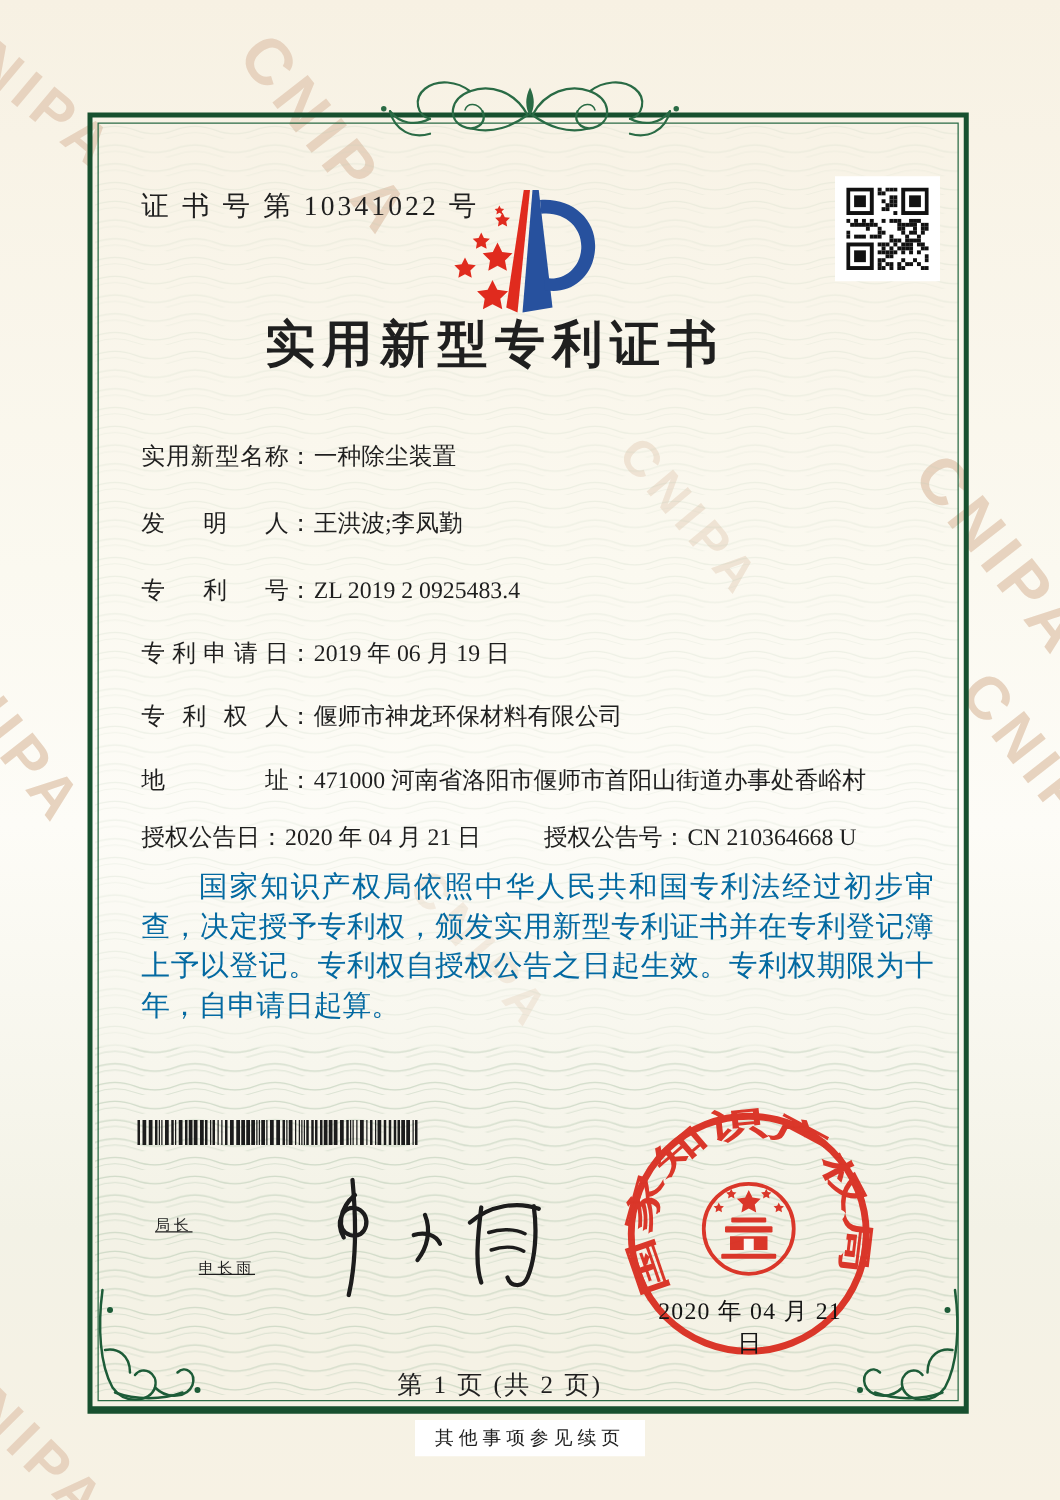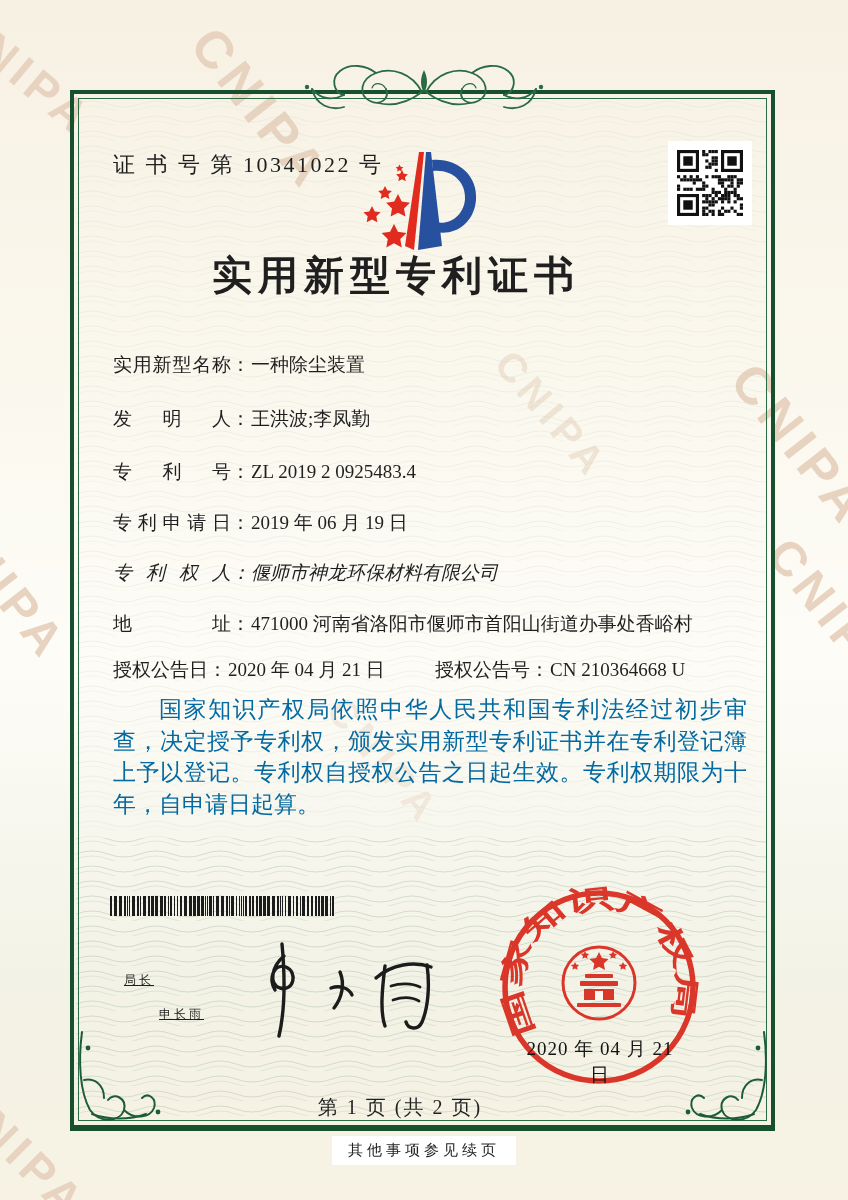--- a/index.html
+++ b/index.html
@@ -269,21 +269,21 @@
 </div>
 <div class="abs field" style="top:406px;">
   <span class="flabel">发明人</span><span class="fcolon">：</span><span>王洪波;李凤勤</span>
 </div>
 <div class="abs field" style="top:459px;">
   <span class="flabel">专利号</span><span class="fcolon">：</span><span>ZL 2019 2 0925483.4</span>
 </div>
 <div class="abs field" style="top:510px;">
   <span class="flabel">专利申请日</span><span class="fcolon">：</span><span>2019 年 06 月 19 日</span>
 </div>
-<div class="abs field" style="top:560px;font-style:italic;">
+<div class="abs field" style="top:560px;">
   <span class="flabel">专利权人</span><span class="fcolon">：</span><span>偃师市神龙环保材料有限公司</span>
 </div>
 <div class="abs field" style="top:611px;">
   <span class="flabel">地址</span><span class="fcolon">：</span><span>471000 河南省洛阳市偃师市首阳山街道办事处香峪村</span>
 </div>
 <div class="abs field" style="top:657px;">
   <span>授权公告日</span><span class="fcolon">：</span><span>2020 年 04 月 21 日</span>
   <span class="grant2">
     <span>授权公告号</span><span class="fcolon">：</span><span>CN 210364668 U</span>
   </span>

